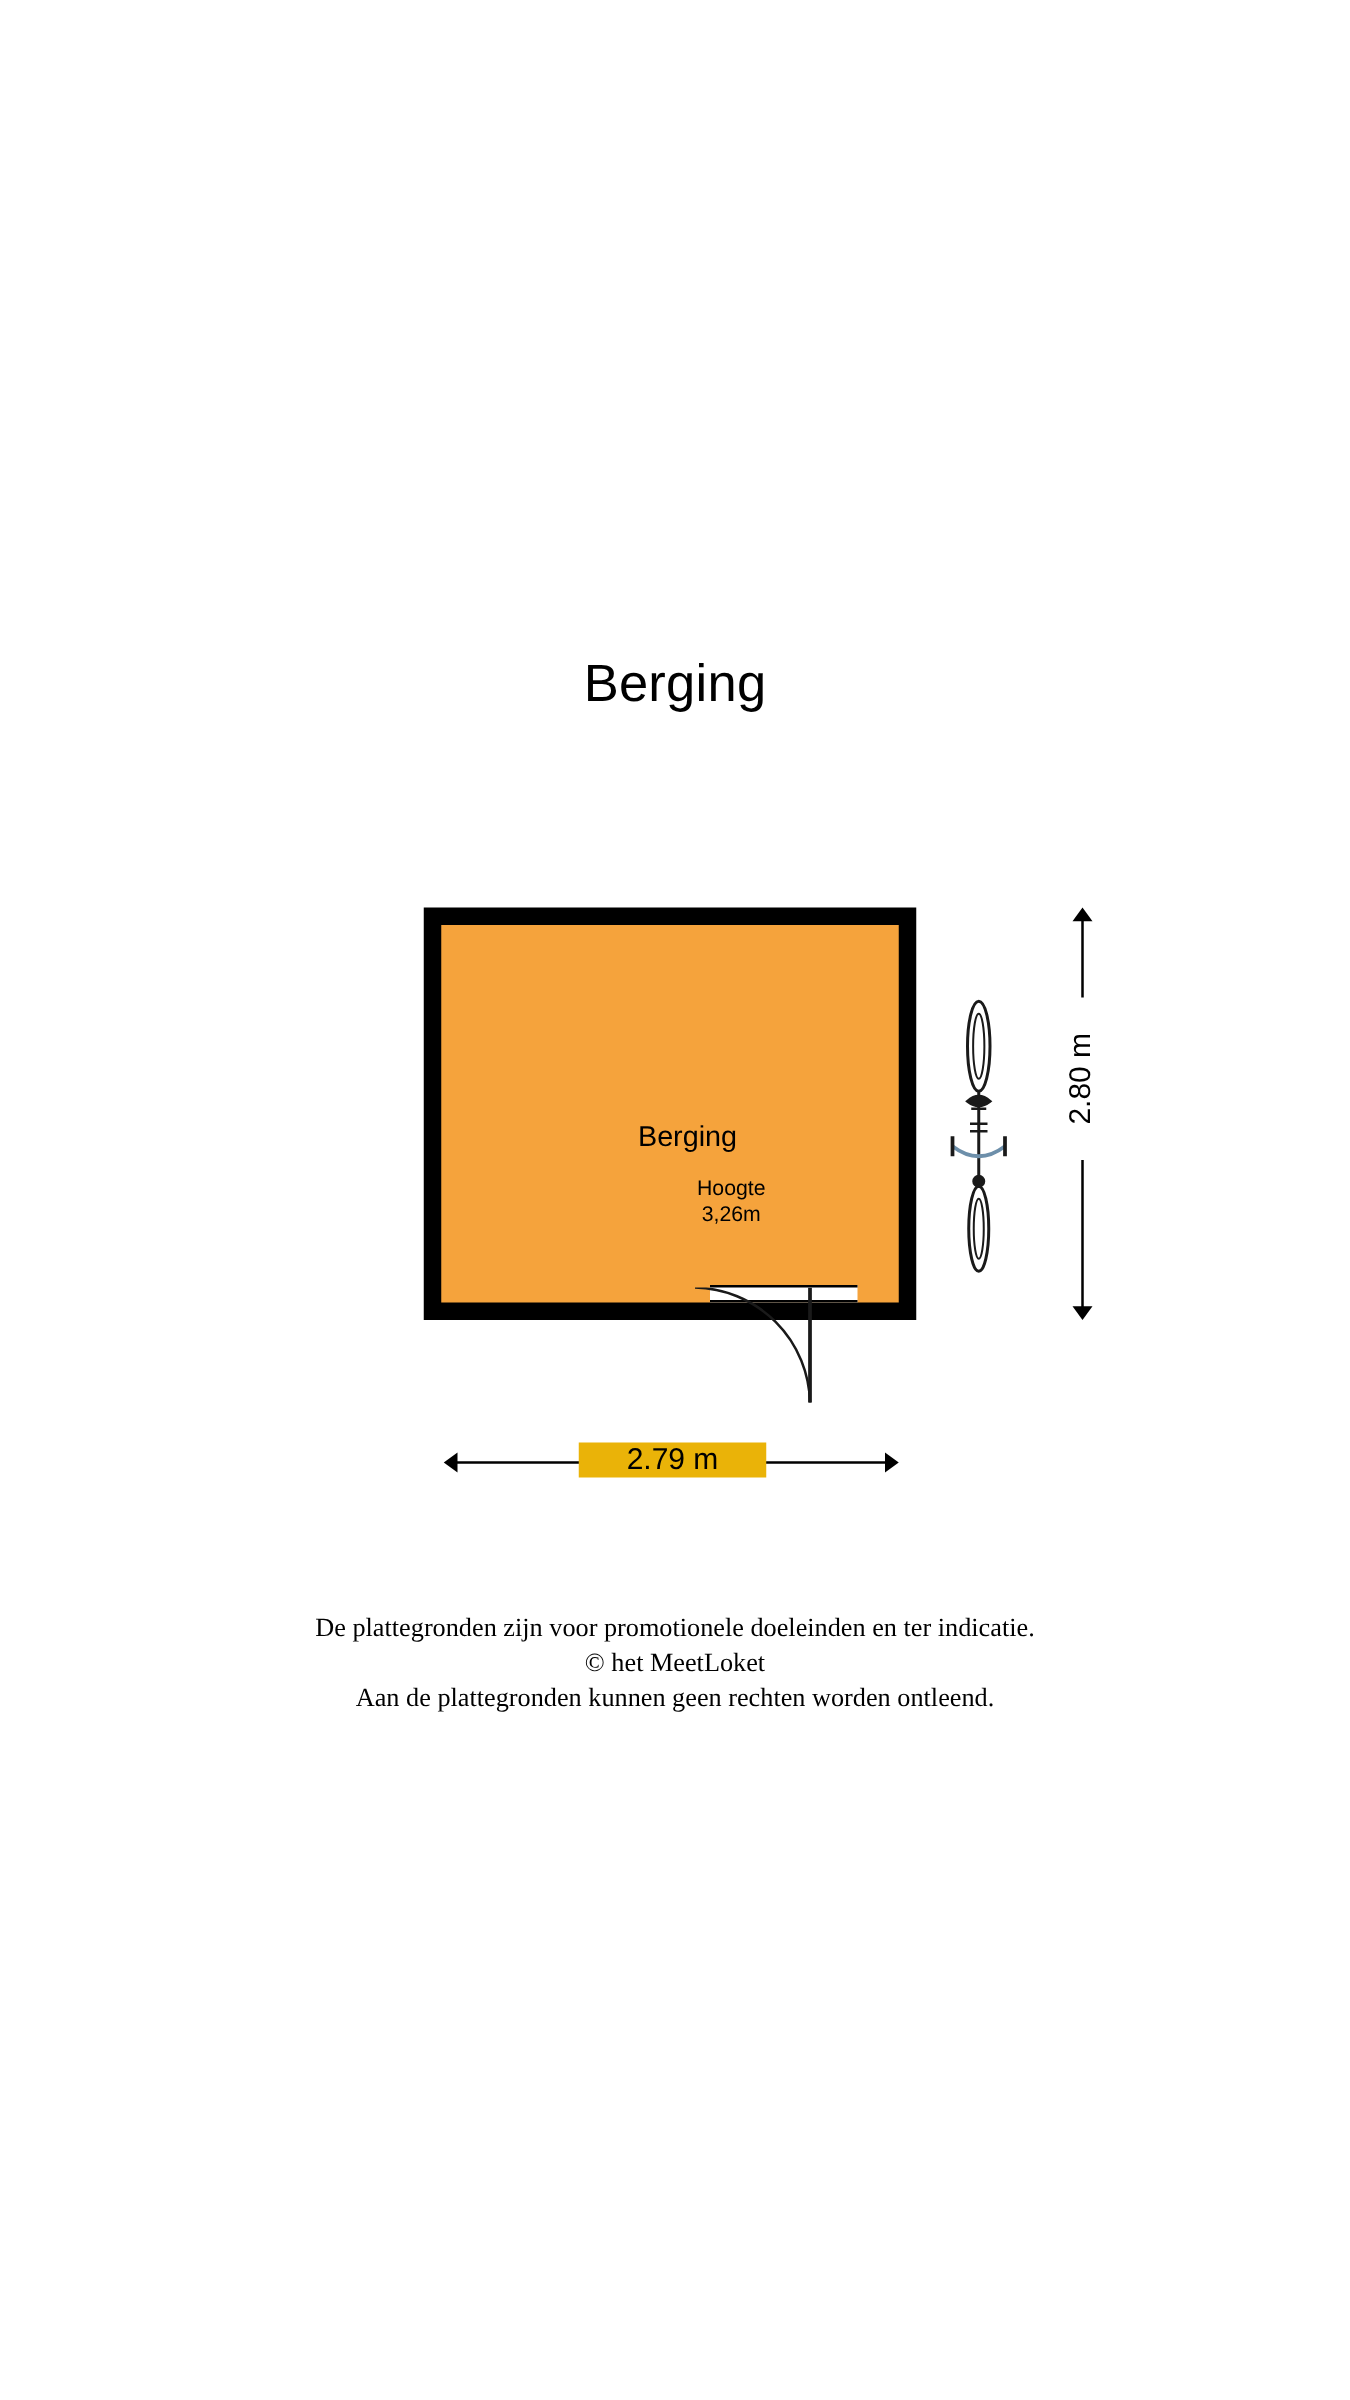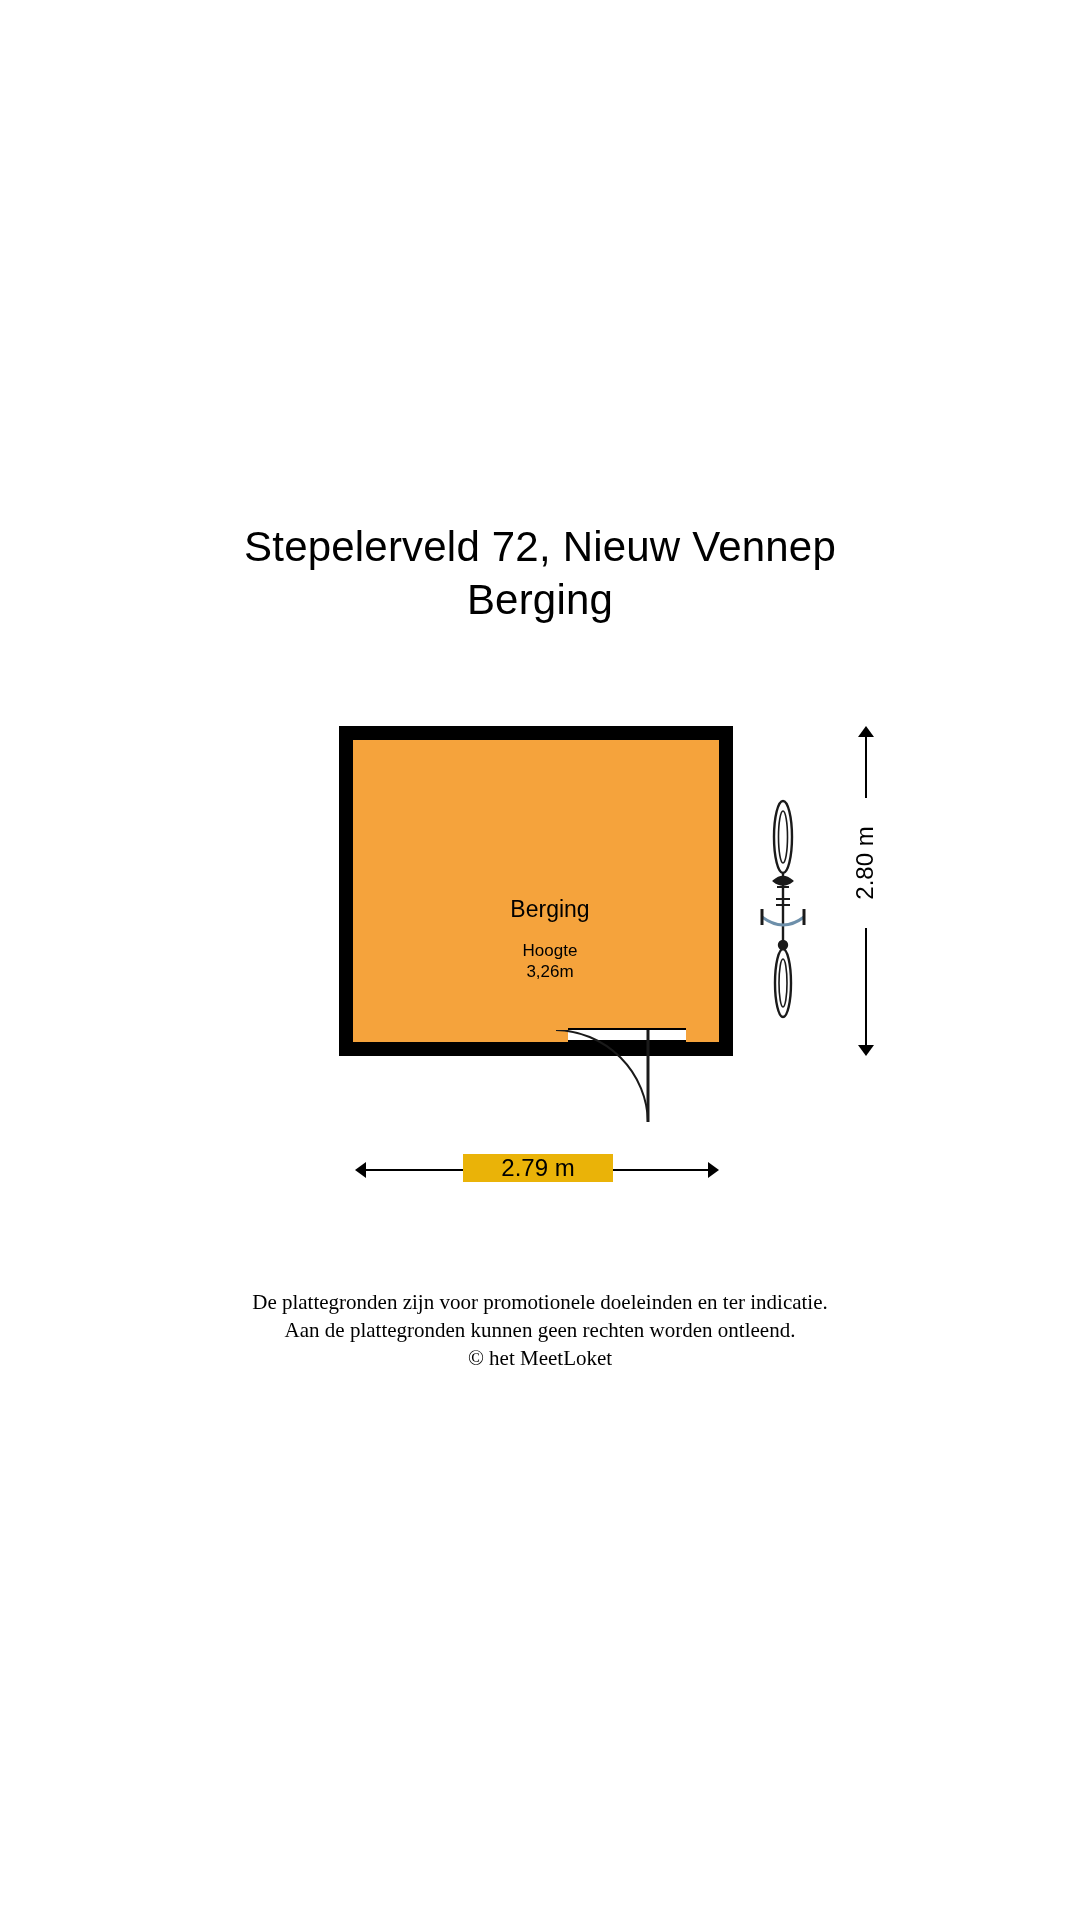--- a/index.html
+++ b/index.html
@@ -72,20 +72,21 @@
   }
   .room-sub {
     position: absolute;
     left: 0;
     top: 200px;
     width: 394px;
     text-align: center;
     font-size: 17px;
     line-height: 21px;
     color: #000;
+    padding-left: 35px;
   }
 
   
   .door-gap {
     position: absolute;
     left: 215px;
     bottom: 0;
     width: 118px;
     height: 14px;
     background: #ffffff;
@@ -215,21 +216,20 @@
   .footer div {
     font-size: 21px;
     line-height: 28px;
     color: #000;
   }
 </style>
 </head>
 <body>
 
 <div class="title-block">
-  <div class="title-line">Stepelerveld 72, Nieuw Vennep</div>
   <div class="title-line">Berging</div>
 </div>
 
 <div class="plan-stage">
 
   <div class="room-outer">
     <div class="room-inner">
 
       <div class="room-label">Berging</div>
       <div class="room-sub">
@@ -284,15 +284,15 @@
   <div class="dim-bottom">
     <div class="arrow-left"></div>
     <div class="hline"></div>
     <div class="arrow-right"></div>
     <div class="hlabel">2.79 m</div>
   </div>
 </div>
 
 <div class="footer">
   <div>De plattegronden zijn voor promotionele doeleinden en ter indicatie.</div>
+  <div>© het MeetLoket</div>
   <div>Aan de plattegronden kunnen geen rechten worden ontleend.</div>
-  <div>© het MeetLoket</div>
 </div>
 
 </body></html>

